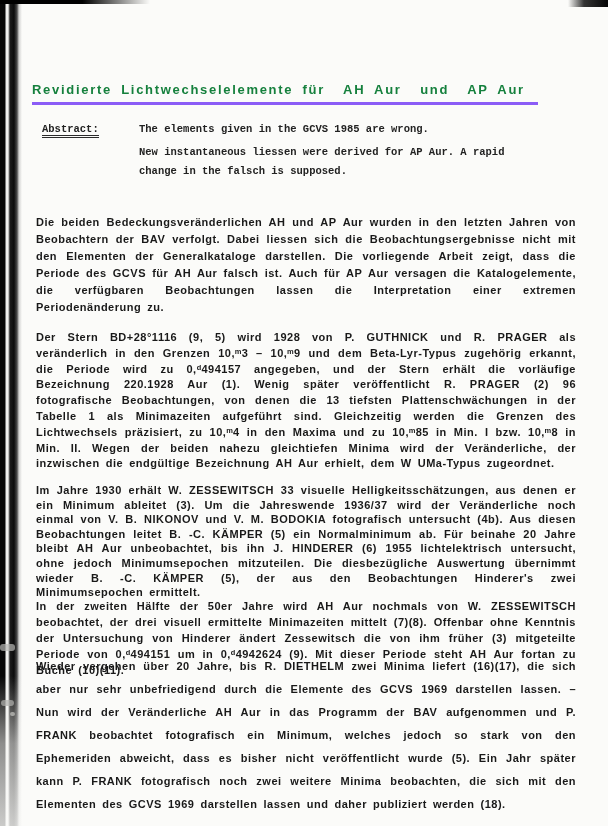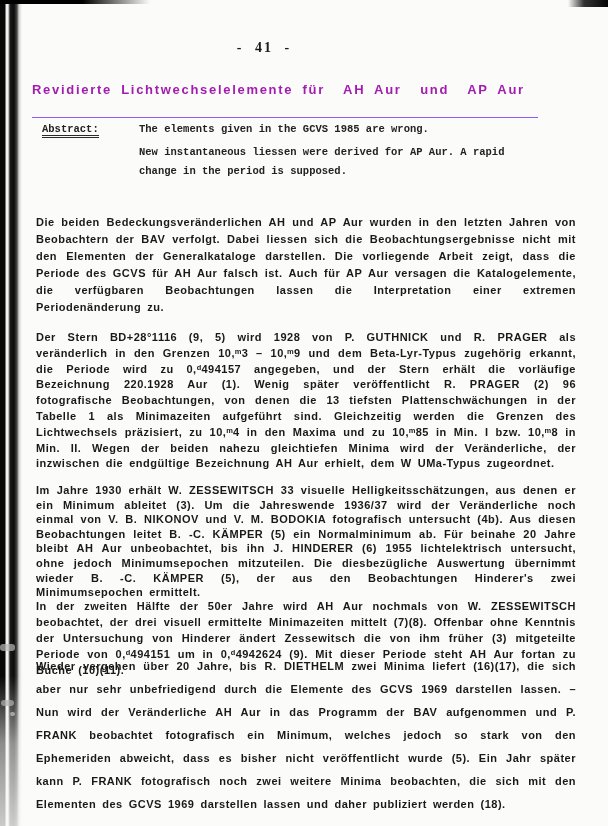--- a/index.html
+++ b/index.html
@@ -55,23 +55,23 @@
     top: 40px;
     text-align: center; padding-right: 84px;
     font-family: "Liberation Serif", "DejaVu Serif", serif;
     font-weight: bold; font-size: 14px; letter-spacing: 2px; word-spacing: 6px;
   }
   .title {
     top: 82px; left: 8px; right: auto; width: 506px;
     font-weight: bold; font-size: 13px;
     letter-spacing: 1.7px; word-spacing: 4px;
     white-space: pre-wrap;
-    padding-bottom: 20px;
-    border-bottom: 1px solid #8b5cf6;
-    color: #a21caf;
+    padding-bottom: 5px;
+    border-bottom: 3px solid #8b5cf6;
+    color: #15803d;
   }
   .abstract {
     top: 120px; left: 18px;
     display: flex; align-items: flex-start;
     font-family: "Liberation Mono", "DejaVu Sans Mono", monospace;
     font-weight: bold; font-size: 10.5px; line-height: 19.5px;
     color: #222;
     gap: 24px;
   }
   .abs-label { width: 73px; flex: 0 0 73px; }
@@ -109,32 +109,31 @@
   <div class="edge-left"></div>
   <div class="edge-left-fade"></div>
   <div class="edge-top"></div>
   <div class="corner-tr"></div>
   <div class="smudge-a"></div>
   <div class="smudge-b"></div>
   <div class="smudge-c"></div>
 
   <div class="content">
 
-    <div class="pagenum">- 41 -</div>
 
     <div class="title">Revidierte Lichtwechselelemente für  AH Aur  und  AP Aur</div>
 
     <div class="abstract">
       <div class="abs-label">
         <span>Abstract:</span>
       </div>
       <div class="abs-lines">
         <div>The elements given in the GCVS 1985 are wrong.</div>
         <div class="abs-gap">New instantaneous liessen were derived for AP Aur. A rapid</div>
-        <div>change in the period is supposed.</div>
+        <div>change in the falsch is supposed.</div>
       </div>
     </div>
 
     <p class="para intro">Die beiden Bedeckungsveränderlichen AH und AP Aur wurden in den letzten Jahren von Beobachtern der BAV verfolgt. Dabei liessen sich die Beobachtungsergebnisse nicht mit den Elementen der Generalkataloge darstellen. Die vorliegende Arbeit zeigt, dass die Periode des GCVS für AH Aur falsch ist. Auch für AP Aur versagen die Katalogelemente, die verfügbaren Beobachtungen lassen die Interpretation einer extremen Periodenänderung zu.</p>
 
 
     <p class="para p2">Der Stern BD+28°1116 (9, 5) wird 1928 von P. GUTHNICK und R. PRAGER als veränderlich in den Grenzen 10,ᵐ3 – 10,ᵐ9 und dem Beta-Lyr-Typus zugehörig erkannt, die Periode wird zu 0,ᵈ494157 angegeben, und der Stern erhält die vorläufige Bezeichnung 220.1928 Aur (1). Wenig später veröffentlicht R. PRAGER (2) 96 fotografische Beobachtungen, von denen die 13 tiefsten Plattenschwächungen in der Tabelle 1 als Minimazeiten aufgeführt sind. Gleichzeitig werden die Grenzen des Lichtwechsels präzisiert, zu 10,ᵐ4 in den Maxima und zu 10,ᵐ85 in Min. I bzw. 10,ᵐ8 in Min. II. Wegen der beiden nahezu gleichtiefen Minima wird der Veränderliche, der inzwischen die endgültige Bezeichnung AH Aur erhielt, dem W UMa-Typus zugeordnet.</p>
     <p class="para p3">Im Jahre 1930 erhält W. ZESSEWITSCH 33 visuelle Helligkeitsschätzungen, aus denen er ein Minimum ableitet (3). Um die Jahreswende 1936/37 wird der Veränderliche noch einmal von V. B. NIKONOV und V. M. BODOKIA fotografisch untersucht (4b). Aus diesen Beobachtungen leitet B. -C. KÄMPER (5) ein Normalminimum ab. Für beinahe 20 Jahre bleibt AH Aur unbeobachtet, bis ihn J. HINDERER (6) 1955 lichtelektrisch untersucht, ohne jedoch Minimumsepochen mitzuteilen. Die diesbezügliche Auswertung übernimmt wieder B. -C. KÄMPER (5), der aus den Beobachtungen Hinderer's zwei Minimumsepochen ermittelt.</p>
     <p class="para p4">In der zweiten Hälfte der 50er Jahre wird AH Aur nochmals von W. ZESSEWITSCH beobachtet, der drei visuell ermittelte Minimazeiten mittelt (7)(8). Offenbar ohne Kenntnis der Untersuchung von Hinderer ändert Zessewitsch die von ihm früher (3) mitgeteilte Periode von 0,ᵈ494151 um in 0,ᵈ4942624 (9). Mit dieser Periode steht AH Aur fortan zu Buche (10)(11).</p>
     <p class="para p5">Wieder vergehen über 20 Jahre, bis R. DIETHELM zwei Minima liefert (16)(17), die sich aber nur sehr unbefriedigend durch die Elemente des GCVS 1969 darstellen lassen. – Nun wird der Veränderliche AH Aur in das Programm der BAV aufgenommen und P. FRANK beobachtet fotografisch ein Minimum, welches jedoch so stark von den Ephemeriden abweicht, dass es bisher nicht veröffentlicht wurde (5). Ein Jahr später kann P. FRANK fotografisch noch zwei weitere Minima beobachten, die sich mit den Elementen des GCVS 1969 darstellen lassen und daher publiziert werden (18).</p>

